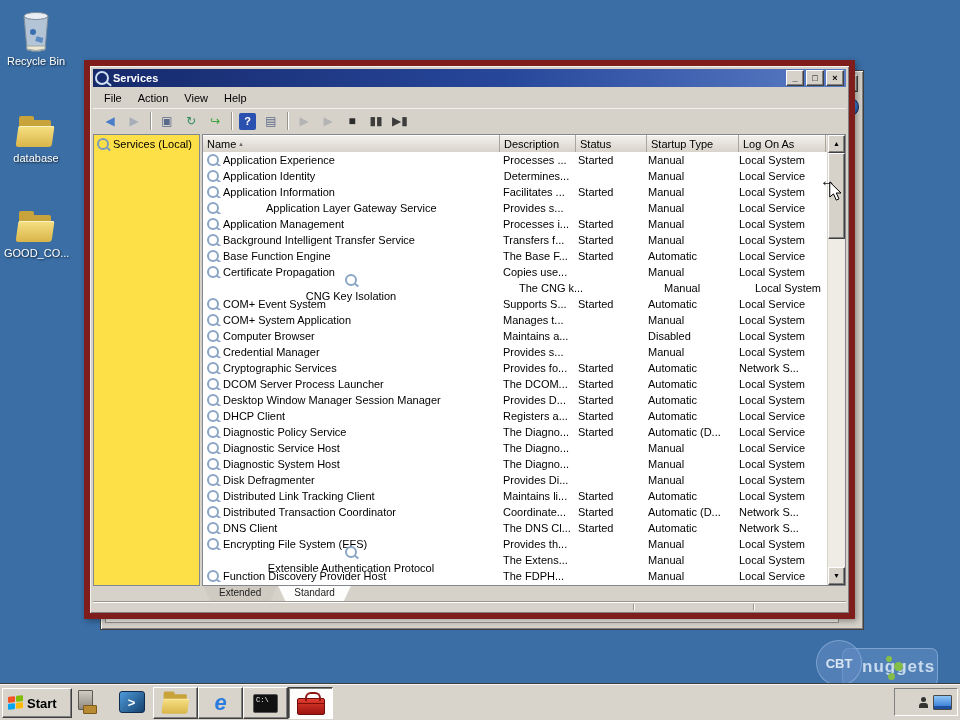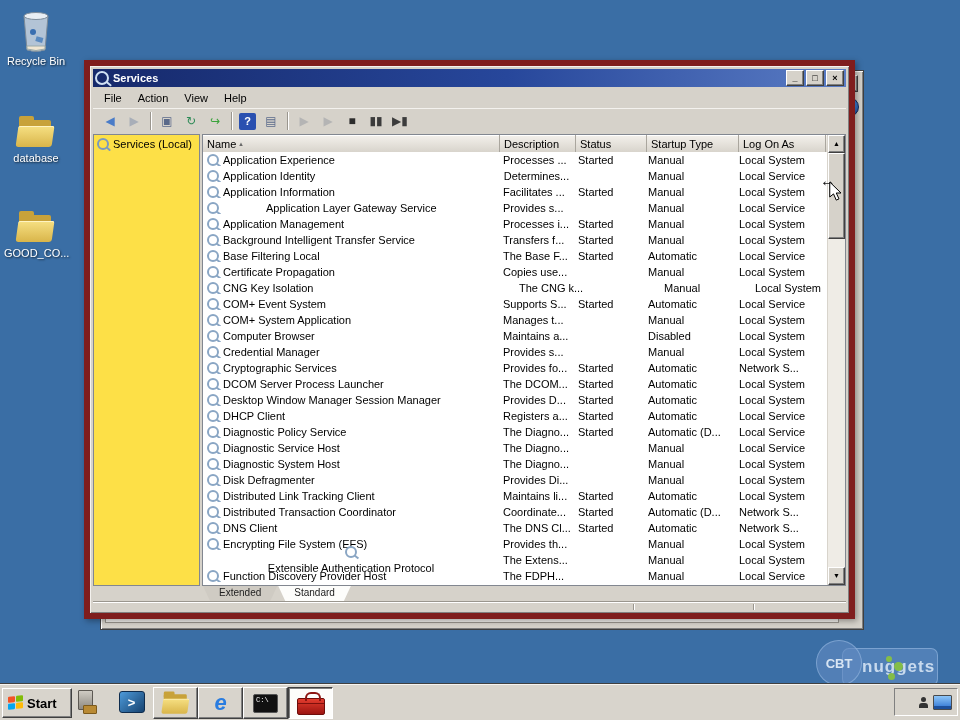--- a/index.html
+++ b/index.html
@@ -355,21 +355,21 @@
               <span class="cell" style="width: 83px;">
                 <span>Manual</span>
               </span>
               <span class="cell" style="width: 78px;">
                 <span>Local System</span>
               </span>
             </div>
             <div class="srow">
               <span class="cell" style="width: 288px;">
                 <span class="svc-ic"></span>
-                <span>Base Filtering Local</span>
+                <span>Base Function Engine</span>
               </span>
               <span class="cell" style="width: 67px;">
                 <span>The Base F...</span>
               </span>
               <span class="cell" style="width: 62px;">
                 <span>Started</span>
               </span>
               <span class="cell" style="width: 83px;">
                 <span>Automatic</span>
               </span>
@@ -389,21 +389,21 @@
                 <span></span>
               </span>
               <span class="cell" style="width: 83px;">
                 <span>Manual</span>
               </span>
               <span class="cell" style="width: 78px;">
                 <span>Local System</span>
               </span>
             </div>
             <div class="srow">
-              <span class="cell" style="width: 288px;">
+              <span class="cell" style="width: 288px; flex-direction: column;">
                 <span class="svc-ic"></span>
                 <span>CNG Key Isolation</span>
               </span>
               <span class="cell" style="width: 67px; margin-left: 16px;">
                 <span>The CNG k...</span>
               </span>
               <span class="cell" style="width: 62px;">
                 <span></span>
               </span>
               <span class="cell" style="width: 83px;">

